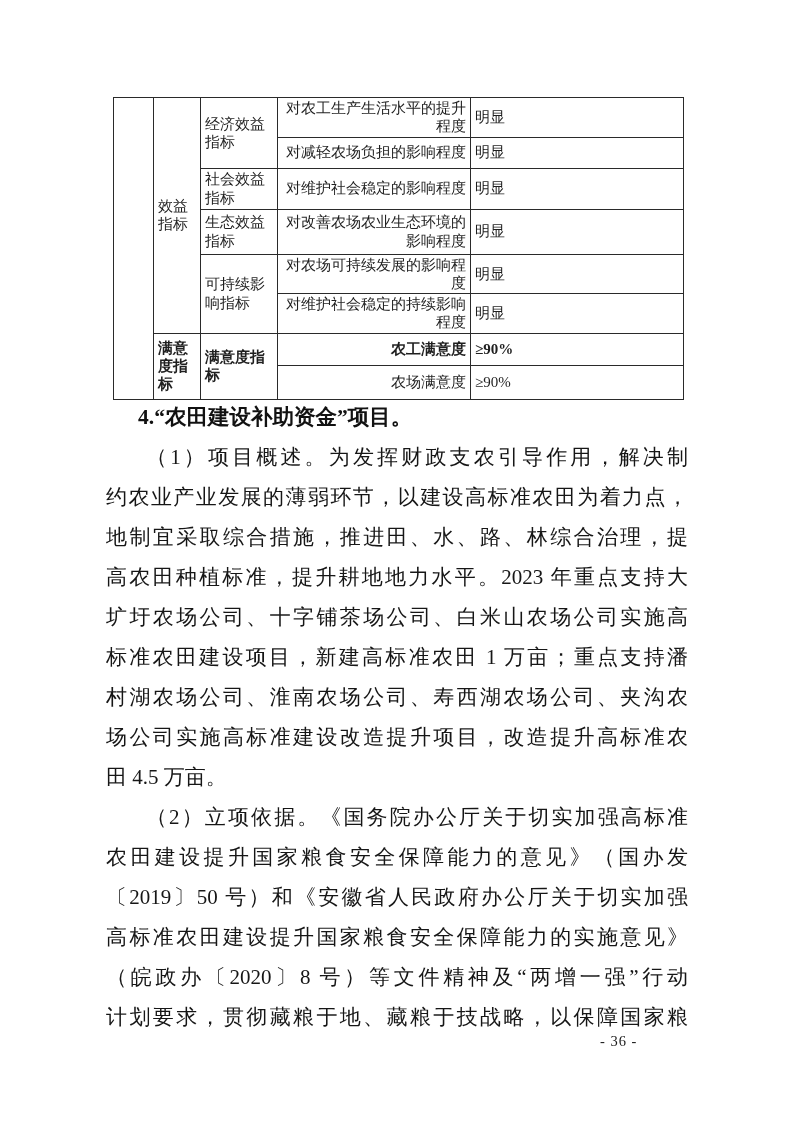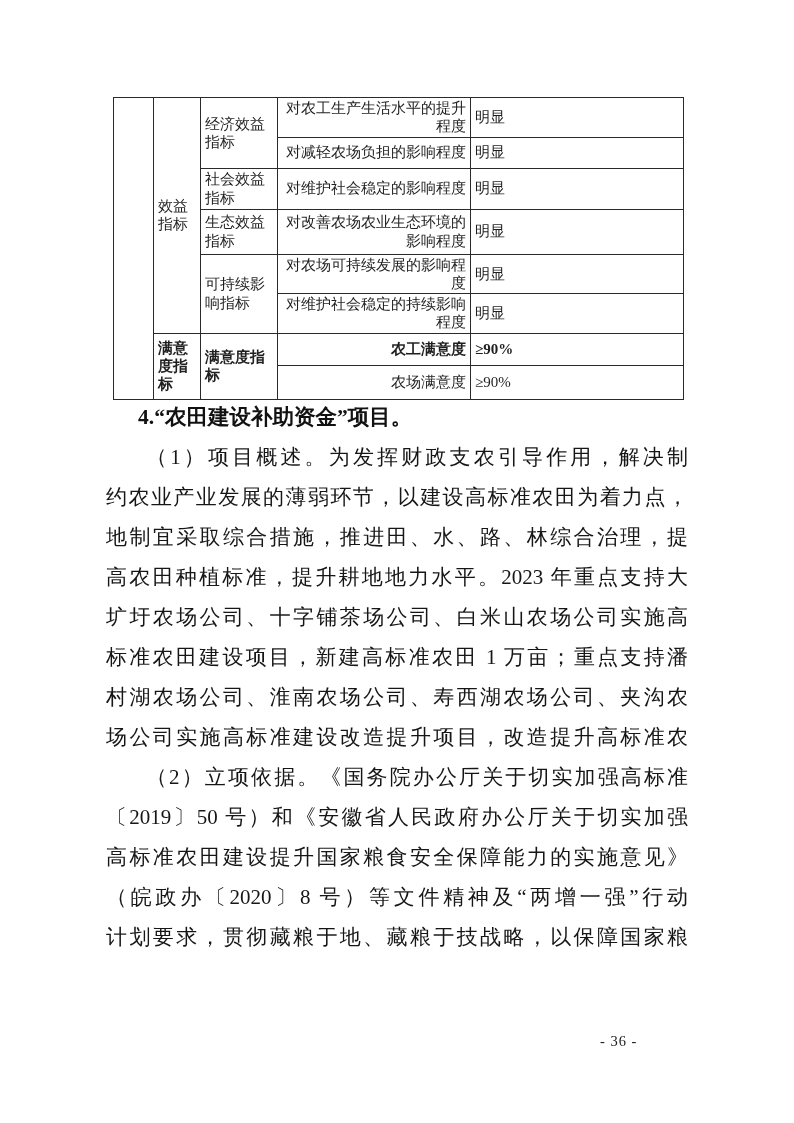--- a/index.html
+++ b/index.html
@@ -150,24 +150,26 @@
 
     <div>
       <div class="line indent">（1）项目概述。为发挥财政支农引导作用，解决制</div>
       <div class="line">约农业产业发展的薄弱环节，以建设高标准农田为着力点，</div>
       <div class="line">地制宜采取综合措施，推进田、水、路、林综合治理，提</div>
       <div class="line">高农田种植标准，提升耕地地力水平。2023 年重点支持大</div>
       <div class="line">圹圩农场公司、十字铺茶场公司、白米山农场公司实施高</div>
       <div class="line">标准农田建设项目，新建高标准农田 1 万亩；重点支持潘</div>
       <div class="line">村湖农场公司、淮南农场公司、寿西湖农场公司、夹沟农</div>
       <div class="line">场公司实施高标准建设改造提升项目，改造提升高标准农</div>
+      <div class="line end">田 4.5 万亩。</div>
     </div>
 
     <div>
       <div class="line indent">（2）立项依据。《国务院办公厅关于切实加强高标准</div>
+      <div class="line">农田建设提升国家粮食安全保障能力的意见》（国办发</div>
       <div class="line">〔2019〕50 号）和《安徽省人民政府办公厅关于切实加强</div>
       <div class="line">高标准农田建设提升国家粮食安全保障能力的实施意见》</div>
       <div class="line">（皖政办〔2020〕8 号）等文件精神及“两增一强”行动</div>
       <div class="line">计划要求，贯彻藏粮于地、藏粮于技战略，以保障国家粮</div>
     </div>
   </div>
 
   <div class="page-num">- 36 -</div>
 
 </div>

